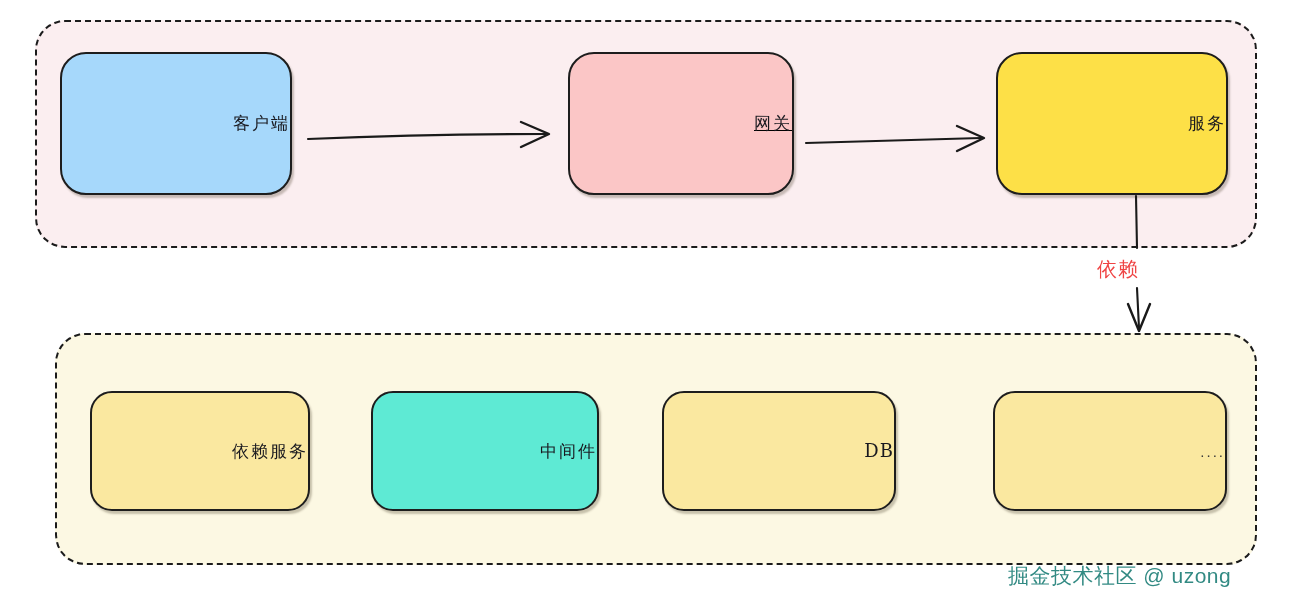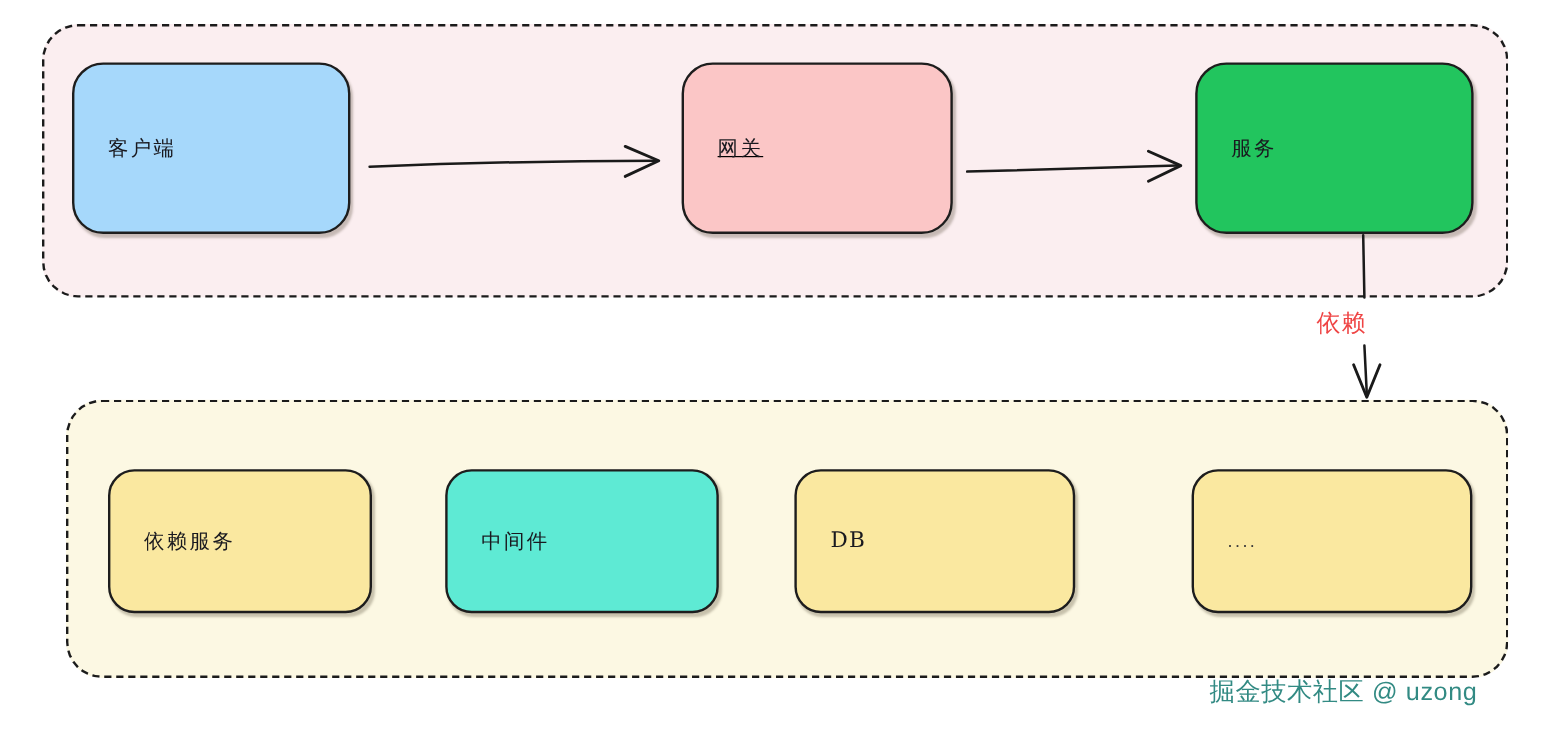--- a/index.html
+++ b/index.html
@@ -40,21 +40,21 @@
     height: 232px;
     background: #fcf8e3;
   }
   .node {
     position: absolute;
     border: 2.2px solid #1d1d1d;
     border-radius: 22px;
     box-sizing: border-box;
     display: flex;
     align-items: center;
-    justify-content: flex-start;
+    justify-content: flex-end;
     box-shadow: 2px 3px 2px rgba(60,50,30,0.28);
     padding-left: 28px;
   }
   .node-label {
     font-size: 17px;
     color: #19191f;
     letter-spacing: 2px;
     font-weight: 500;
     line-height: 1;
     user-select: none;
@@ -80,21 +80,21 @@
   #node-gateway {
     left: 568px; top: 52px;
     width: 226px; height: 143px;
     background: #fbc6c6;
     border-radius: 26px;
     text-decoration: underline;
   }
   #node-service {
     left: 996px; top: 52px;
     width: 232px; height: 143px;
-    background: #22c55e;
+    background: #fde047;
     border-radius: 26px;
   }
 
   
   #node-dep-service {
     left: 90px; top: 391px;
     width: 220px; height: 120px;
     background: #fae8a0;
   }
   #node-middleware {

